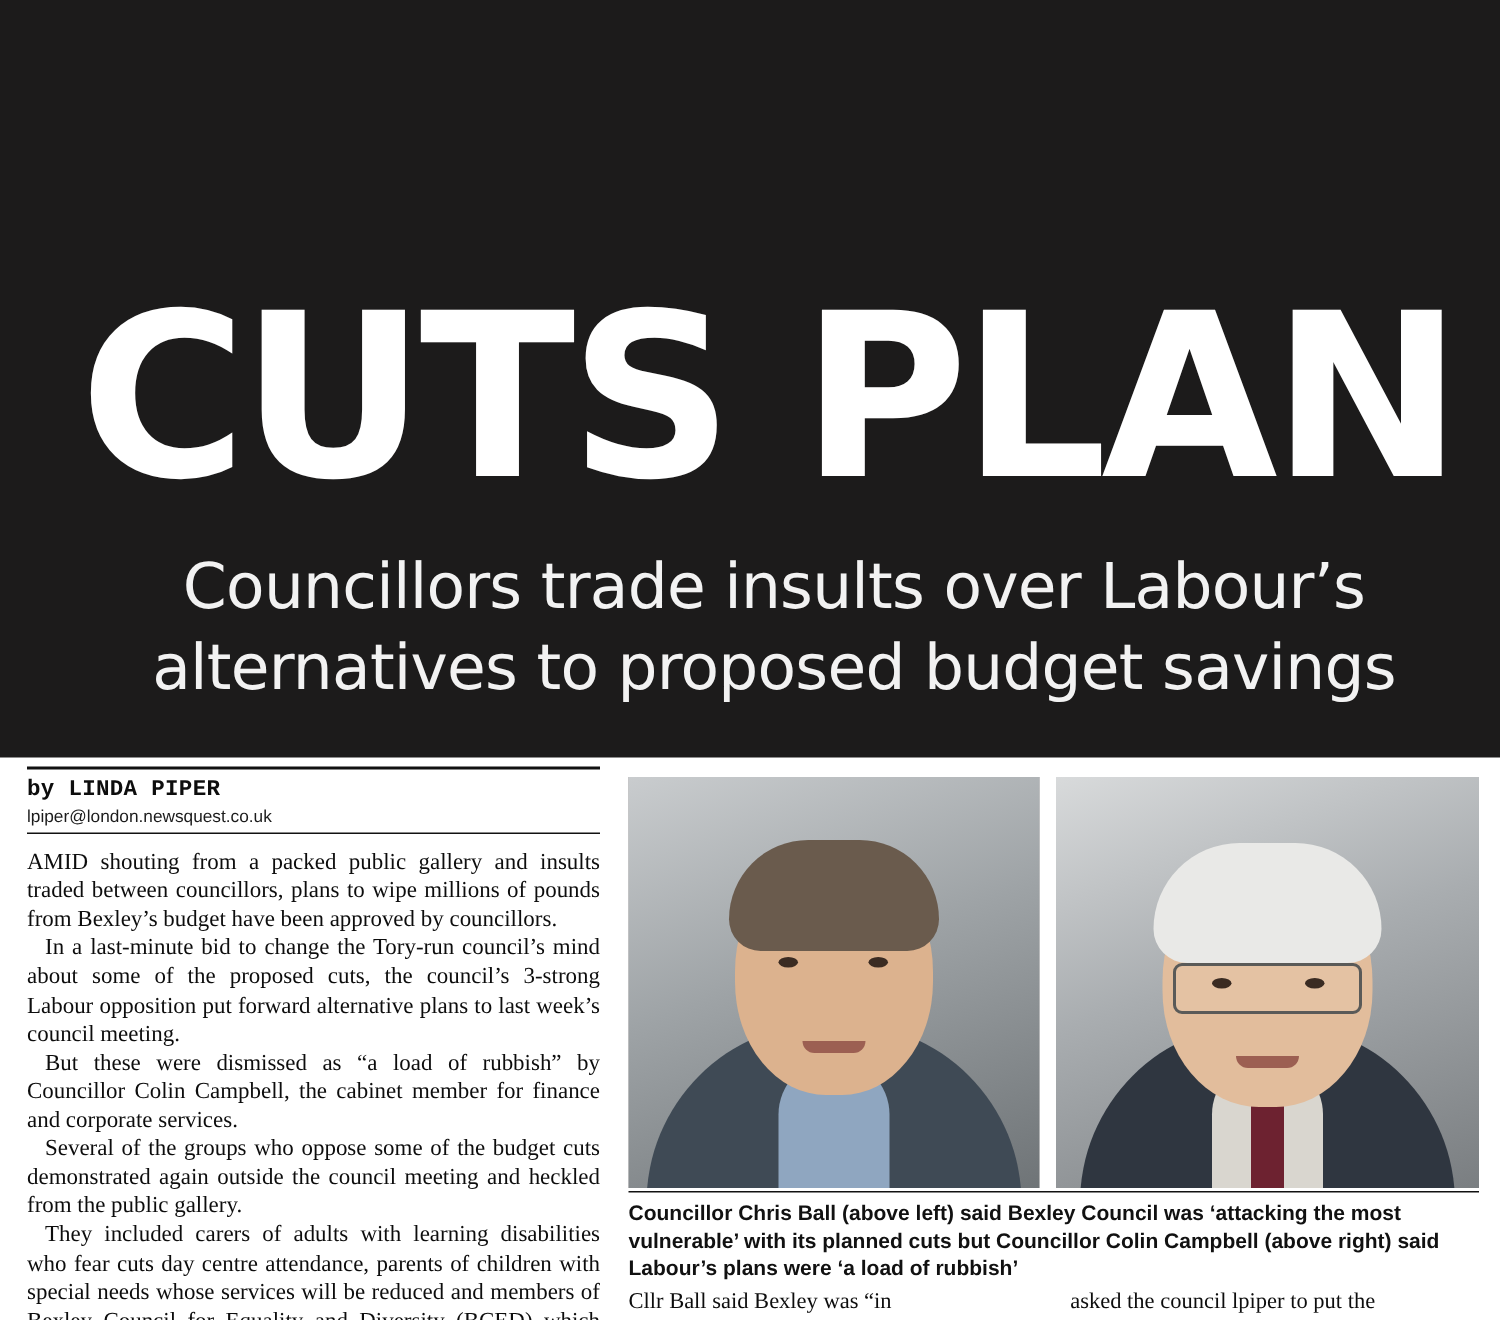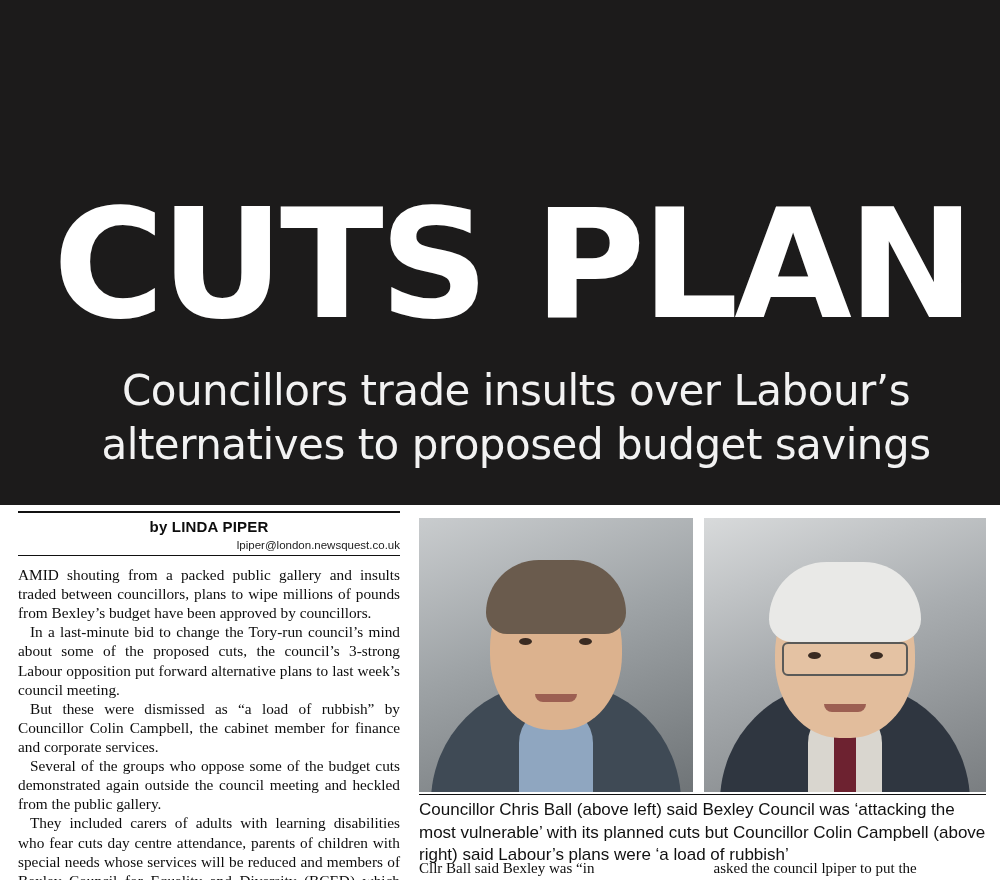--- a/index.html
+++ b/index.html
@@ -84,29 +84,29 @@
     height: 362px;
     font-family: "Liberation Serif", serif;
     color: #0d0d0d;
   }
   .byline-rule-top {
     height: 2px;
     background: #111;
     margin: 0 0 5px 0;
   }
   .byline {
-    text-align: center;
-    font-family: Liberation Sans, sans-serif;
+    text-align: left;
+    font-family: Liberation Mono, monospace;
     font-weight: bold;
     font-size: 15px;
     letter-spacing: 0.2px;
     margin: 0 0 4px 0;
   }
   .byline-email {
-    text-align: right;
+    text-align: left;
     font-family: "Liberation Sans", sans-serif;
     font-size: 11.5px;
     color: #1b1b1b;
     margin-bottom: 4px;
   }
   .byline-rule-bottom {
     height: 1px;
     background: #111;
     margin-bottom: 9px;
   }
@@ -244,22 +244,22 @@
     background: rgba(255,255,255,0.08);
   }
 
   
   .caption {
     position: absolute;
     left: 419px;
     top: 294px;
     width: 567px;
     font-family: "Liberation Sans", sans-serif;
-    font-weight: normal;
-    font-size: 17px;
+    font-weight: bold;
+    font-size: 14px;
     line-height: 1.33;
     color: #111;
   }
   .caption-rule {
     position: absolute;
     left: 419px;
     top: 289px;
     width: 567px;
     height: 1px;
     background: #111;

